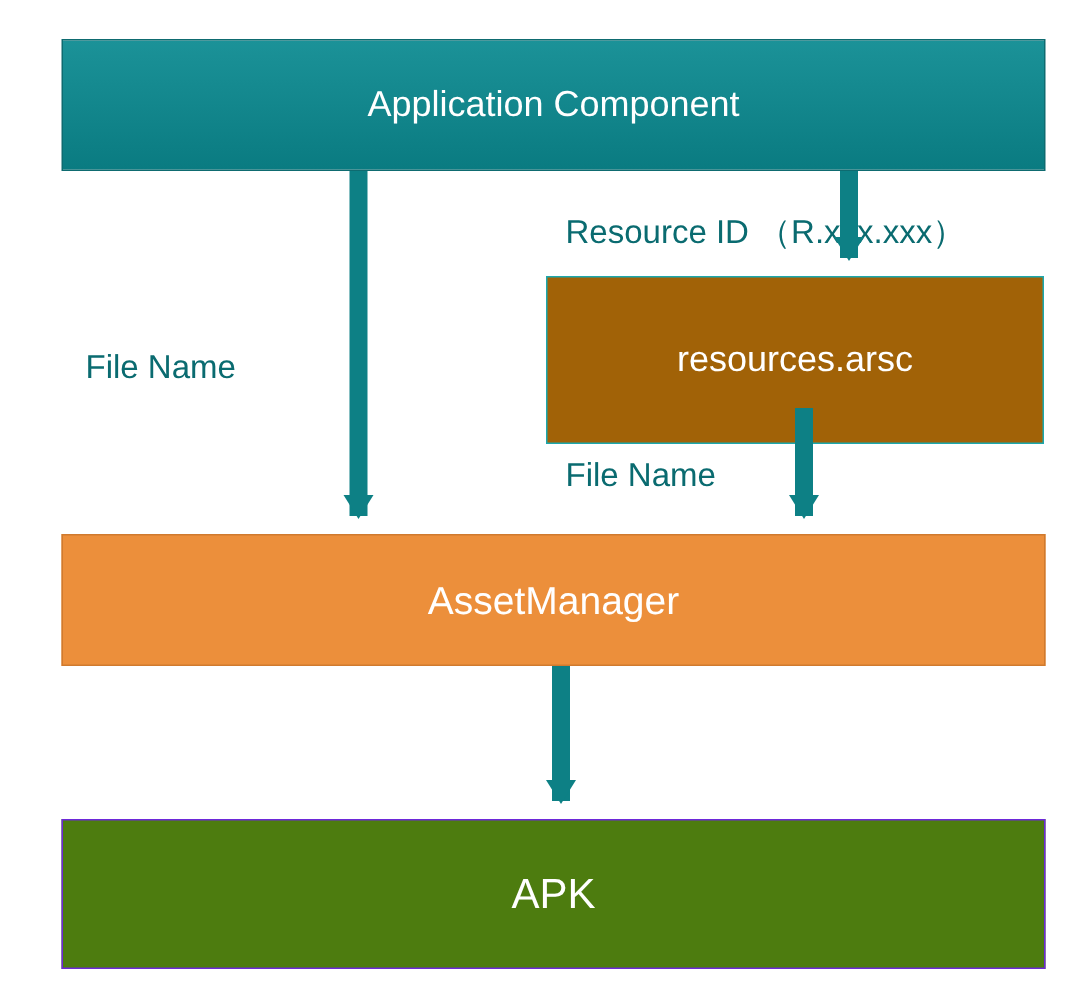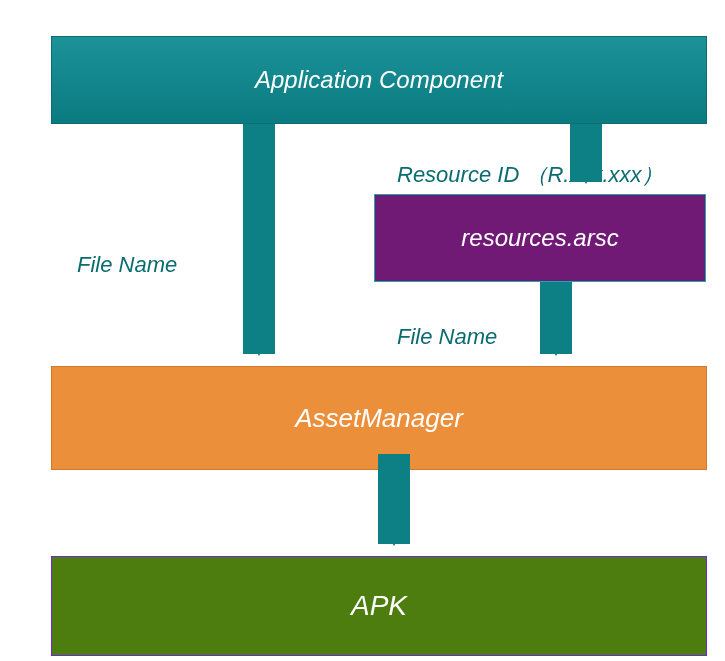--- a/index.html
+++ b/index.html
@@ -1,19 +1,18 @@
 <!DOCTYPE html>
 <html><head>
   <meta charset="utf-8">
   <style>
     * {
       margin: 0;
-      padding: 16px;
+      padding: 6px;
       box-sizing: border-box;
-      font-style: italic;
     }
     body {
       width: 725px;
       height: 661px;
       background: #ffffff;
       position: relative;
       font-family: "Helvetica Neue", Arial, sans-serif;
     }
     .box {
       position: absolute;
@@ -29,30 +28,30 @@
       top: 20px;
       width: 656px;
       height: 88px;
       background: linear-gradient(to bottom, #1b9298, #0a7b81);
       border: 1px solid #0e6b70;
     }
     .box-resources {
       left: 358px;
       top: 178px;
       width: 332px;
-      height: 88px;
-      background: #701a75;
+      height: 112px;
+      background: #a16207;
       border: 1px solid #1ba8ad;
       font-size: 24px;
     }
     .box-asset-manager {
       left: 35px;
       top: 350px;
       width: 656px;
-      height: 104px;
+      height: 88px;
       background: #ec8f3b;
       border: 1px solid #d07a2e;
       font-size: 26px;
     }
     .box-apk {
       left: 35px;
       top: 540px;
       width: 656px;
       height: 100px;
       background: #4d7c0f;

